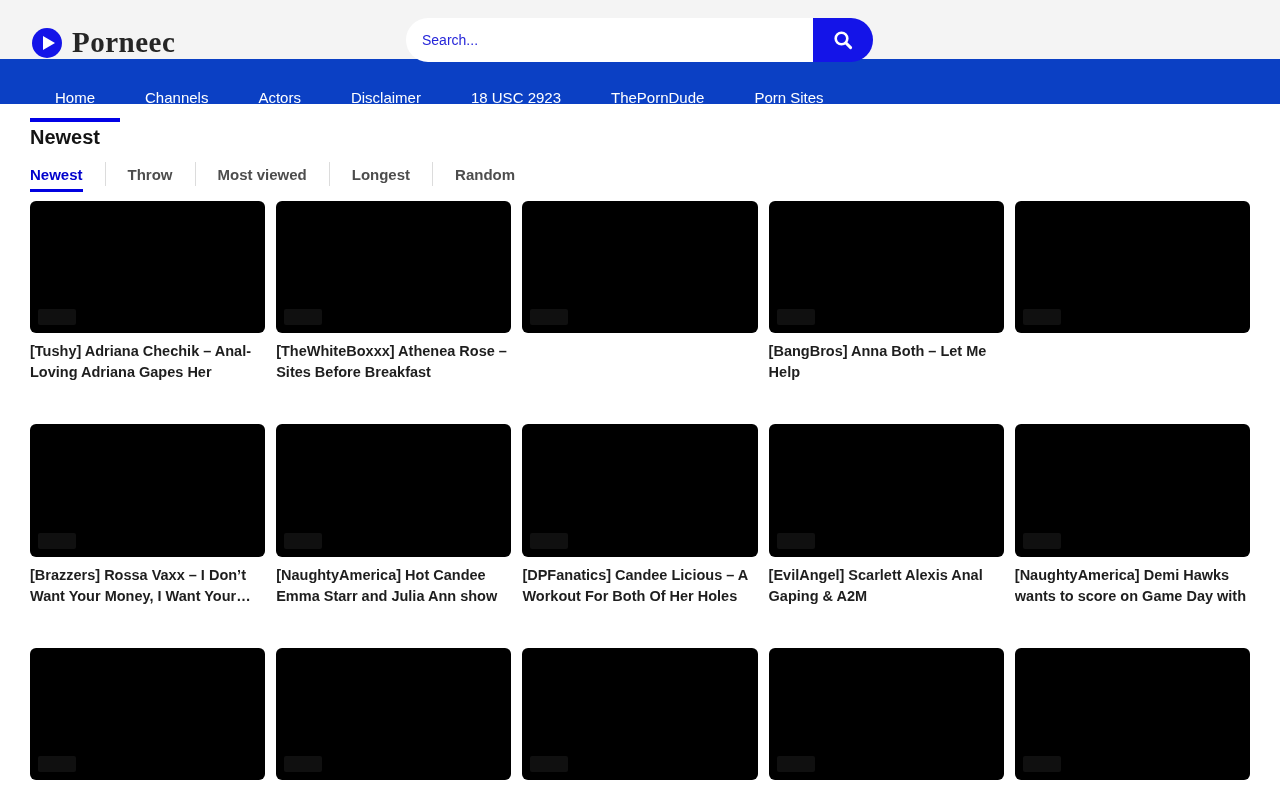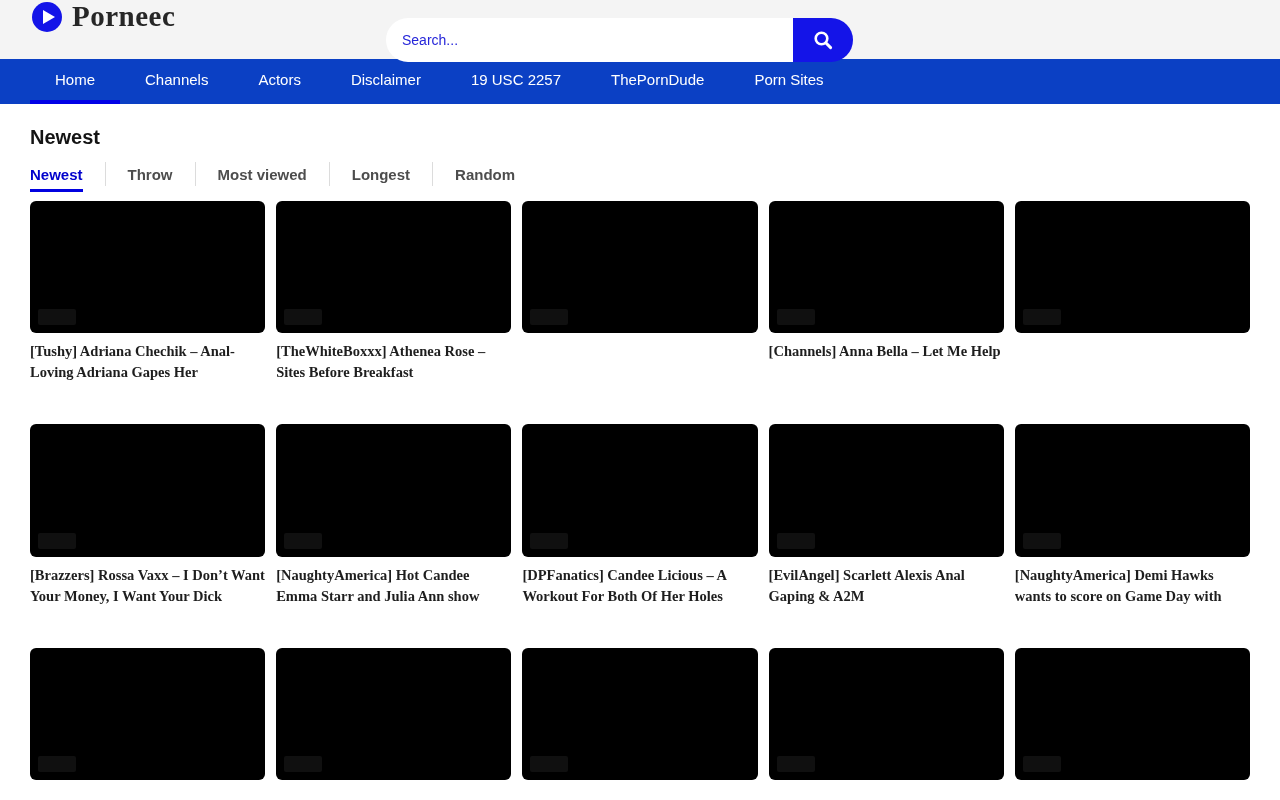--- a/index.html
+++ b/index.html
@@ -9,34 +9,34 @@
     background: #ffffff;
     font-family: "Liberation Sans", sans-serif;
   }
 
   
   header {
     position: relative;
     height: 59px;
     background: #f4f4f4;
     display: flex;
-    align-items: flex-start;
+    align-items: flex-end;
   }
   .brand {
     display: flex; align-items: center; gap: 10px;
     margin-left: 32px; text-decoration: none; cursor: pointer;
   }
   .logo-circle { width: 30px; height: 30px; display: block; }
   .brand-name {
     font-family: "Liberation Serif", serif;
     font-weight: 700; font-size: 29px; color: #262626;
     letter-spacing: 0.5px;
   }
   .search {
-    position: absolute; left: 386px; top: 18px;
+    position: absolute; left: 406px; top: 18px;
     height: 44px; display: flex;
   }
   .search input {
     width: 407px; height: 44px;
     border: none; outline: none;
     border-radius: 22px 0 0 22px;
     padding: 0 14px 0 16px;
     font-size: 14px;
     font-family: "Liberation Sans", sans-serif;
     color: #1d1dd9;
@@ -50,21 +50,21 @@
     border-radius: 0 22px 22px 0;
     display: flex; align-items: center; justify-content: center;
   }
 
   
   nav { background: #0b40c4; height: 45px; }
   nav ul {
     list-style: none; margin: 0; padding: 0 0 0 30px;
     display: flex; height: 100%;
   }
-  nav li { height: 100%; }
+  nav li { height: 100%; margin-top: 18px; }
   nav a {
     display: flex; align-items: center;
     height: 100%; padding: 0 25px;
     color: #ffffff; font-size: 15px; text-decoration: none;
     border-bottom: 4px solid transparent; cursor: pointer;
   }
   nav li.active a { border-bottom-color: #0101e6; }
 
   
   main { padding: 0 30px; }
@@ -115,21 +115,20 @@
   }
   .title {
     margin-top: 8px;
     font-size: 14.5px; line-height: 21px;
     font-weight: 700; color: #1e1e1e;
     display: -webkit-box;
     -webkit-line-clamp: 2;
     -webkit-box-orient: vertical;
     overflow: hidden;
     max-height: 42px;
-    font-family: Liberation Serif, serif;
   }
 </style>
 </head>
 <body>
 
 <header>
   <a class="brand">
     <svg class="logo-circle" viewBox="0 0 30 30">
       <circle cx="15" cy="15" r="15" fill="#1414e8"></circle>
       <polygon points="11,8 23,15 11,22" fill="#ffffff"></polygon>
@@ -155,21 +154,21 @@
     <li>
         <a>Channels</a>
       </li>
     <li>
         <a>Actors</a>
       </li>
     <li>
         <a>Disclaimer</a>
       </li>
     <li>
-        <a>19 USC 2257</a>
+        <a>18 USC 2923</a>
       </li>
     <li>
         <a>ThePornDude</a>
       </li>
     <li>
         <a>Porn Sites</a>
       </li>
   </ul>
 </nav>
 
@@ -209,21 +208,21 @@
     </a>
     <a class="card">
       <div class="thumb">
           <div class="badge"></div>
         </div>
     </a>
     <a class="card">
       <div class="thumb">
           <div class="badge"></div>
         </div>
-      <div class="title">[Channels] Anna Bella – Let Me Help</div>
+      <div class="title">[BangBros] Anna Both – Let Me Help</div>
     </a>
     <a class="card">
       <div class="thumb">
           <div class="badge"></div>
         </div>
     </a>
     <a class="card">
       <div class="thumb">
           <div class="badge"></div>
         </div>

